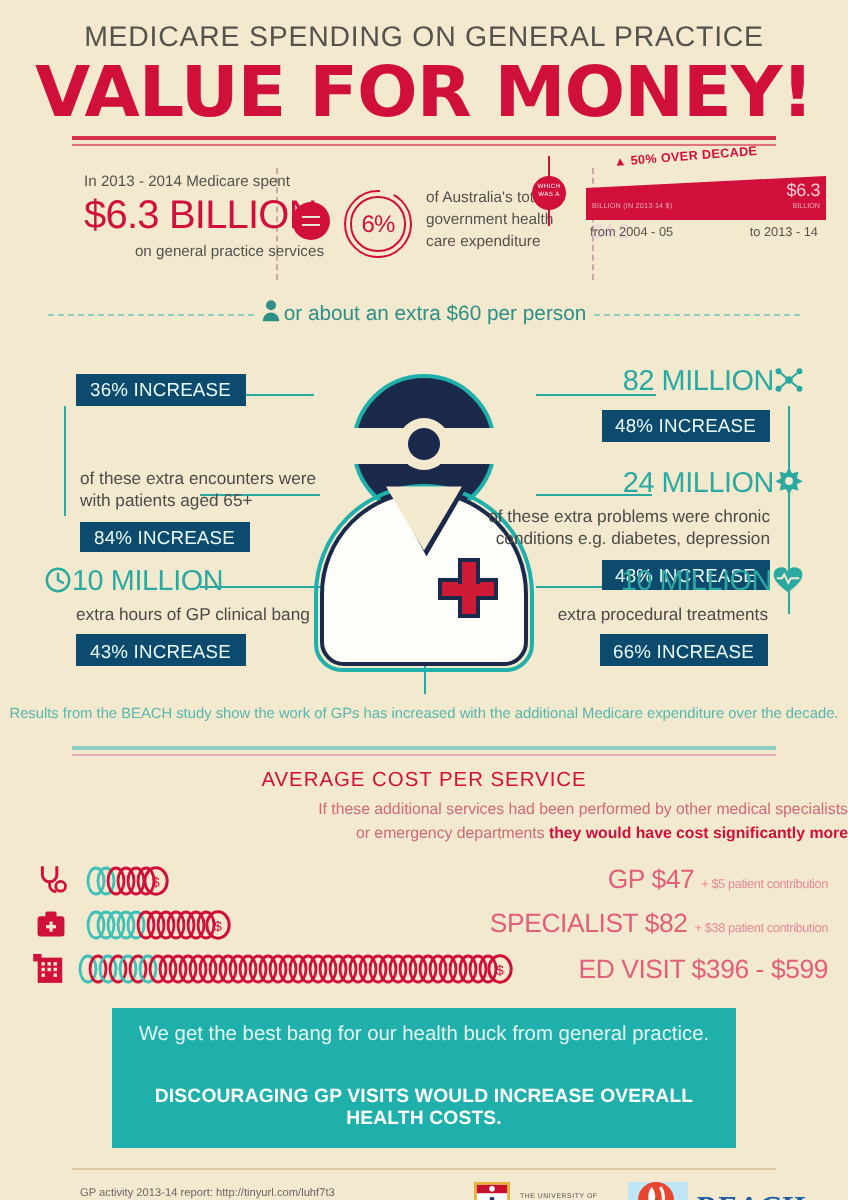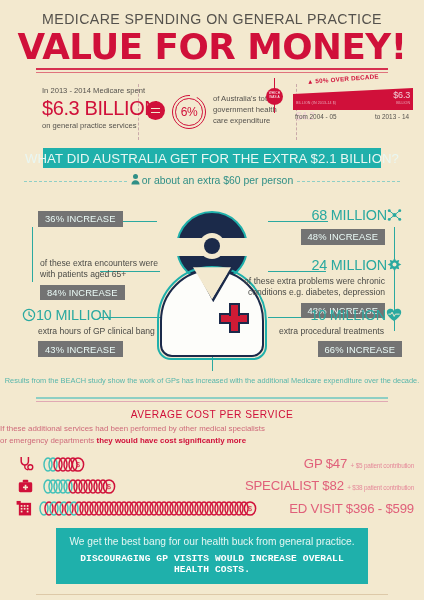--- a/index.html
+++ b/index.html
@@ -26,21 +26,21 @@
   }
   .rule{width:352px;margin:4px auto 0;border-top:2px solid #d0103a;opacity:.85;}
   .rule.thin{border-top:1px solid #d0103a;margin-top:2px;opacity:.55;}
 
   
   .strip{position:relative;height:62px;margin-top:9px;}
   .sep{position:absolute;top:2px;height:56px;border-left:1px dashed #c9a9a9;}
   .blk1{position:absolute;left:42px;top:4px;width:120px;}
   .b1-l1{font-size:7.6px;color:#55524d;}
   .b1-big{font-size:20px;color:#d0103a;letter-spacing:-.4px;margin:2px 0 1px;white-space:nowrap;}
-  .b1-l3{font-size:7.6px;color:#55524d;}
+  .b1-l3{font-size:7.6px;color:#55524d;text-align:right;}
 
   .eqc{position:absolute;left:146px;top:19px;width:19px;height:19px;border-radius:50%;background:#d0103a;}
   .eqc i{position:absolute;left:5px;width:9px;height:1.6px;background:#f3e9cf;display:block;}
   .eqc i.a{top:6.5px;} .eqc i.b{top:10.5px;}
 
   .donut{position:absolute;left:172px;top:13px;width:34px;height:34px;}
   .donut .ring{position:absolute;inset:0;border-radius:50%;border:1.6px solid #d0103a;}
   .donut .ring2{position:absolute;inset:3.2px;border-radius:50%;border:1.3px solid #d0103a;}
   .donut .notch{position:absolute;left:18px;top:-1px;width:7px;height:4px;background:#f3e9cf;border-radius:1px;}
   .donut .pct{position:absolute;inset:0;display:flex;align-items:center;justify-content:center;
@@ -102,48 +102,48 @@
   .cross .v{left:10px;top:0;width:11px;height:30px;}
   .cross .inner{position:absolute;left:2.4px;top:12.4px;width:25px;height:6.2px;background:#cf1b35;}
   .cross .inner2{position:absolute;left:12.4px;top:2.4px;width:6.2px;height:25px;background:#cf1b35;}
 
   .connector{position:absolute;border-top:1.2px solid #2aa9a0;}
   .connector.v{border-top:none;border-left:1.2px solid #2aa9a0;}
 
   .stat{position:absolute;}
   .stat .num{font-size:14.4px;color:#2aa9a0;letter-spacing:-.2px;white-space:nowrap;}
   .stat .desc{font-size:8.6px;color:#4a4a46;line-height:1.3;margin-top:1px;}
-  .stat .pill{display:inline-block;background:#737373;color:#eafaf6;font-size:9.4px;
+  .stat .pill{display:inline-block;background:#0c4a6e;color:#eafaf6;font-size:9.4px;
      padding:2.2px 7px 2.6px;margin-top:4px;letter-spacing:.1px;}
   .stat.r{text-align:right;}
   .stat.c{text-align:center;}
   .ico{display:inline-block;vertical-align:-2px;}
 
   .beach-note{position:absolute;left:0;right:0;top:178px;text-align:center;
      font-size:7.4px;color:#57b6ab;line-height:1.5;}
 
   
   .sep2{width:352px;margin:0 auto;border-top:2px solid #8ecfc4;}
   .sep2b{width:352px;margin:2px auto 0;border-top:1px solid #e0a9b4;}
   .cost-h{text-align:center;font-size:10.2px;color:#d0103a;letter-spacing:.5px;margin-top:7px;}
-  .cost-s{text-align:left;font-size:7.9px;color:#cf6a7a;line-height:1.45;margin-top:3px;}
+  .cost-s{text-align:right;font-size:7.9px;color:#cf6a7a;line-height:1.45;margin-top:3px;}
   .cost-s b{color:#d0103a;}
 
   .rows{position:relative;margin-top:8px;height:68px;}
   .row{position:relative;height:22px;}
   .row .lbl{position:absolute;right:10px;top:2px;font-size:13.2px;color:#e0607a;letter-spacing:-.2px;white-space:nowrap;}
   .row .sm{font-size:6.4px;color:#e58a9a;}
   .coins{position:absolute;left:40px;top:3px;height:15px;}
   .coins svg{display:block;}
 
   
   .bbanner{margin:6px auto 0;width:300px;padding:8px 6px 9px;background:#1fb0ab;text-align:center;}
   .bb1{color:#e4f6f2;font-size:10.2px;}
-  .bb2{color:#ffffff;font-size:9.6px;font-weight:bold;margin-top:6px;letter-spacing:.1px;
-     font-family:Liberation Mono, monospace;}
+  .bb2{color:#ffffff;font-size:9.6px;font-weight:bold;margin-top:20px;letter-spacing:.1px;
+     font-family:Liberation Sans, sans-serif;}
 
   .foot-rule{width:352px;margin:10px auto 0;border-top:1px solid #ddc9a8;}
   .footer{position:relative;margin-top:7px;height:40px;}
   .srcs{position:absolute;left:40px;top:0;font-size:5.6px;color:#6b6661;line-height:1.82;}
   .logos{position:absolute;left:236px;top:-2px;display:flex;align-items:center;gap:7px;}
   .usyd{display:flex;align-items:center;gap:4px;}
   .usyd-txt{line-height:1.05;}
   .usyd-t1{font-size:3.4px;color:#555;letter-spacing:.3px;}
   .usyd-t2{font-size:11px;color:#23306b;letter-spacing:.4px;font-family:"Liberation Serif",serif;}
   .beach-logo{display:flex;align-items:center;gap:3px;}
@@ -197,23 +197,20 @@
     </div>
     <div class="wedge"></div>
     <div class="w-l">$4.2</div>
     <div class="w-ls">BILLION (IN 2013-14 $)</div>
     <div class="w-r">$6.3</div>
     <div class="w-rs">BILLION</div>
     <div class="dec-f">from 2004 - 05</div>
     <div class="dec-t">to 2013 - 14</div>
   </div>
 
-  <div class="banner">
-    <span>WHAT DID AUSTRALIA GET FOR THE EXTRA $2.1 BILLION?</span>
-  </div>
 
   <div class="perperson">
     <div class="pp-line l"></div>
     <div class="pp-line r"></div>
     <div class="pp-txt">
       <span class="pp-ico">
         <svg width="9" height="11" viewBox="0 0 9 11">
             <circle cx="4.5" cy="2.6" r="2.5" fill="#2f8f86"></circle>
             <path d="M0.4 10.6c0-2.6 1.8-4.4 4.1-4.4s4.1 1.8 4.1 4.4z" fill="#2f8f86"></path>
           </svg>
@@ -267,21 +264,21 @@
               <path d="M8 4.4V8l2.8 1.6" stroke="#2aa9a0" stroke-width="1.4" fill="none" stroke-linecap="round"></path>
             </svg>
         </span><span>10 MILLION</span>
       </div>
       <div class="desc" style="margin-left:16px">extra hours of GP clinical bang</div>
       <div style="margin-left:16px"><span class="pill">43% INCREASE</span></div>
     </div>
 
     <div class="stat r" style="right:22px;top:10px;width:160px;">
       <div class="num">
-        <span>68 MILLION</span><span class="ico">
+        <span>82 MILLION</span><span class="ico">
           <svg width="15" height="14" viewBox="0 0 16 16">
               <circle cx="8" cy="8" r="2.2" fill="#2aa9a0"></circle>
               <circle cx="2" cy="3" r="1.7" fill="#2aa9a0"></circle>
               <circle cx="14" cy="3" r="1.7" fill="#2aa9a0"></circle>
               <circle cx="2" cy="13" r="1.7" fill="#2aa9a0"></circle>
               <circle cx="14" cy="13" r="1.7" fill="#2aa9a0"></circle>
               <path d="M8 8L2 3M8 8l6-5M8 8l-6 5M8 8l6 5" stroke="#2aa9a0" stroke-width="1.1"></path>
             </svg>
         </span>
       </div>
@@ -304,21 +301,21 @@
     <div class="stat r" style="right:22px;top:110px;width:150px;">
       <div class="num">
         <span>10 MILLION</span><span class="ico">
           <svg width="16" height="14" viewBox="0 0 18 16">
               <path d="M9 15S0.8 9.6 0.8 5.2A4.3 4.3 0 0 1 9 3.3 4.3 4.3 0 0 1 17.2 5.2C17.2 9.6 9 15 9 15z" fill="#2aa9a0"></path>
               <path d="M2.6 7h3l1.2-2.2L9.2 9.6l1.4-2.6h4.8" stroke="#f3e9cf" stroke-width="1.1" fill="none"></path>
             </svg>
         </span>
       </div>
       <div class="desc" style="margin-right:18px">extra procedural treatments</div>
-      <div style="margin-right:0"><span class="pill">66% INCREASE</span></div>
+      <div style="margin-right:18px"><span class="pill">66% INCREASE</span></div>
     </div>
 
 
     <div class="beach-note">Results from the BEACH study show the work of GPs has increased with the additional Medicare expenditure over the decade.</div>
   </div>
 
   <div class="sep2"></div>
   <div class="sep2b"></div>
   <div class="cost-h">AVERAGE COST PER SERVICE</div>
   <div class="cost-s">

